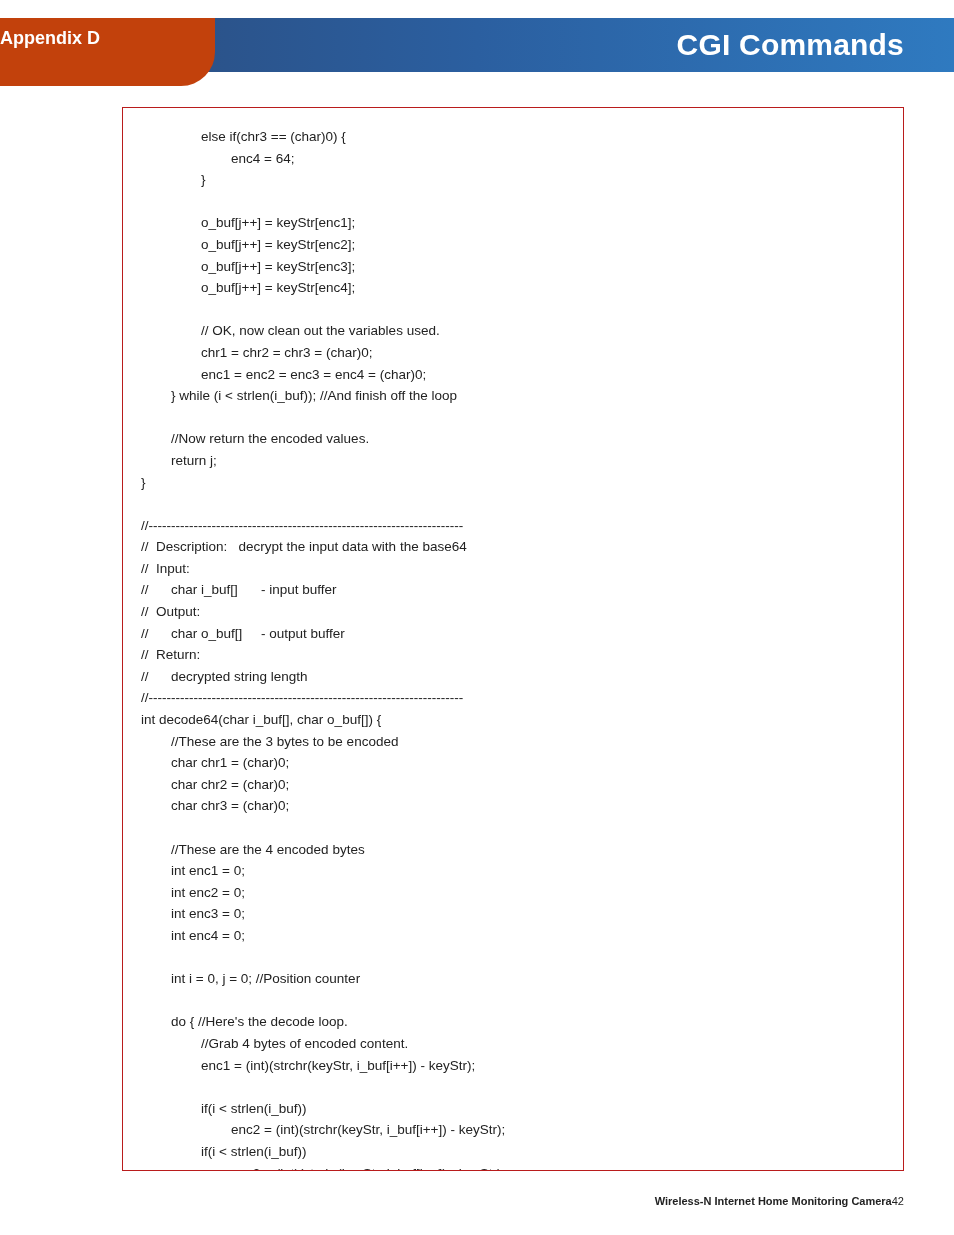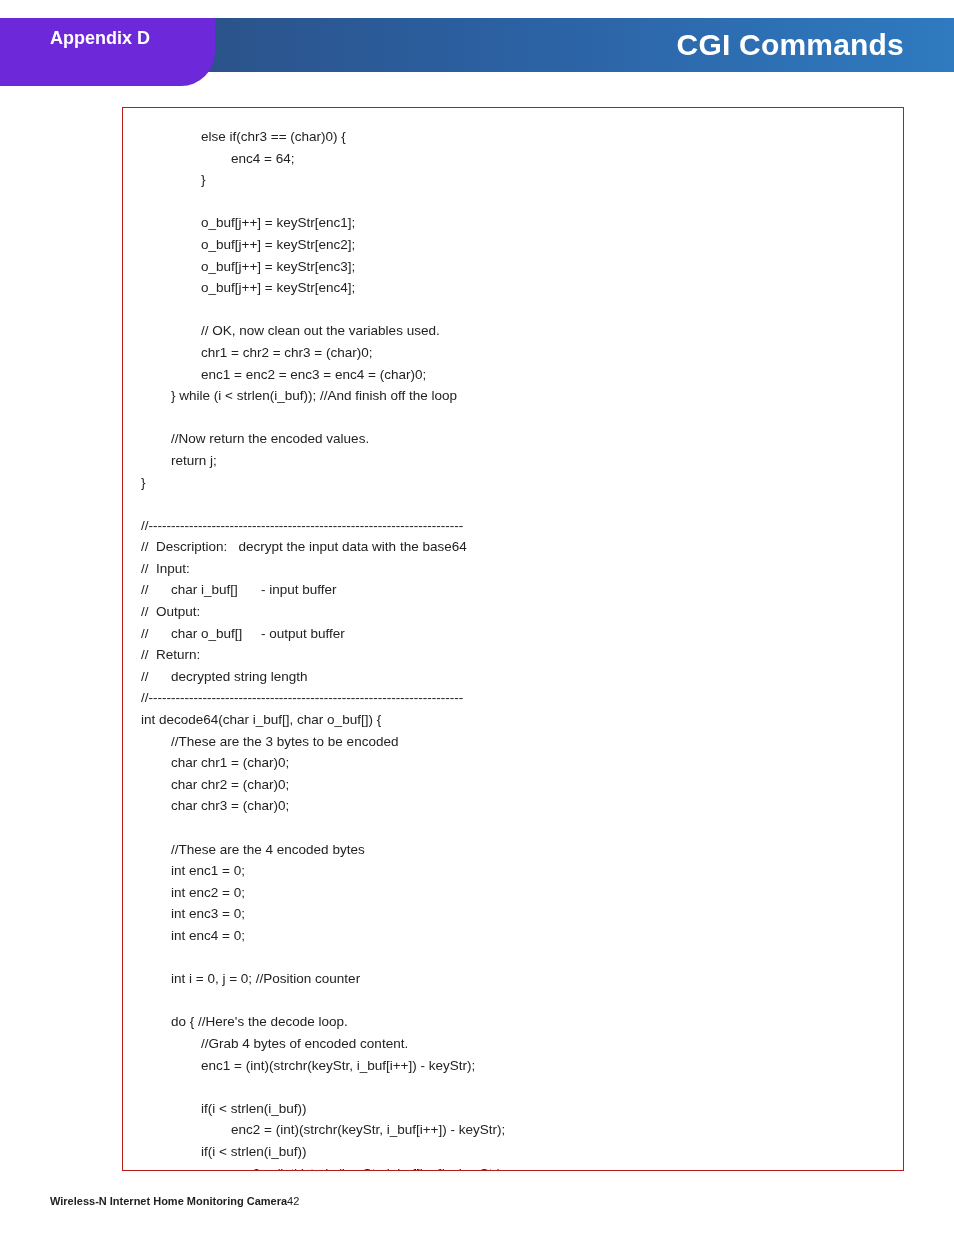--- a/index.html
+++ b/index.html
@@ -29,26 +29,25 @@
     font-weight: 700;
     font-stretch: condensed;
     letter-spacing: 0.2px;
   }
   .header-grey {
     position: absolute;
     top: 18px;
     left: 0;
     width: 215px;
     height: 68px;
-    background: #6d28d9;
+    background: #c2410c;
     border-bottom-right-radius: 34px;
     display: flex;
     align-items: flex-start;
     padding-top: 10px;
-    padding-left: 50px;
   }
   .header-appendix {
     color: #ffffff;
     font-size: 18px;
     font-weight: 700;
   }
   .code-frame {
     position: absolute;
     top: 107px;
     left: 122px;
@@ -65,21 +64,21 @@
     line-height: 21.6px;
     white-space: pre;
     tab-size: 8;
   }
   .footer {
     position: absolute;
     bottom: 28px;
     left: 50px;
     right: 50px;
     display: flex;
-    justify-content: flex-start;
+    justify-content: flex-end;
     align-items: baseline;
   }
   .footer-left {
     font-size: 11px;
     font-weight: 700;
     color: #222;
   }
   .footer-right {
     font-size: 11px;
     font-weight: 400;

